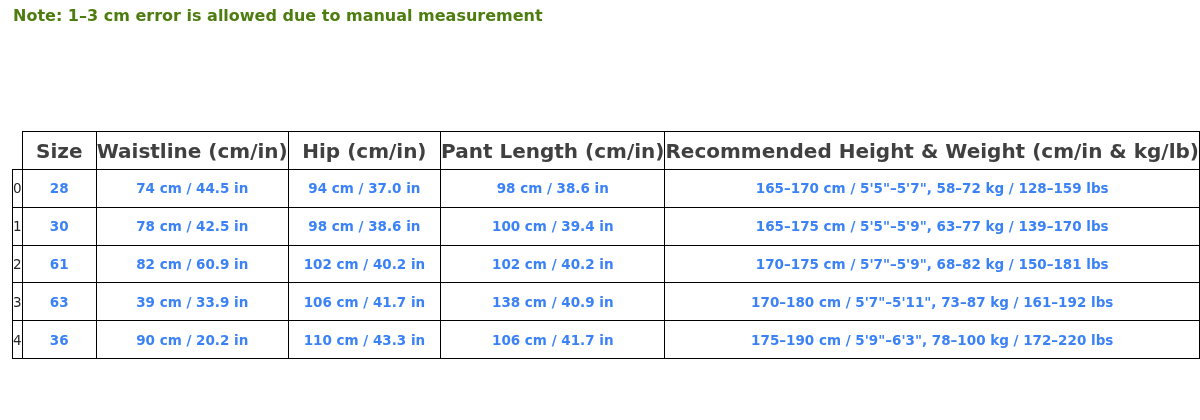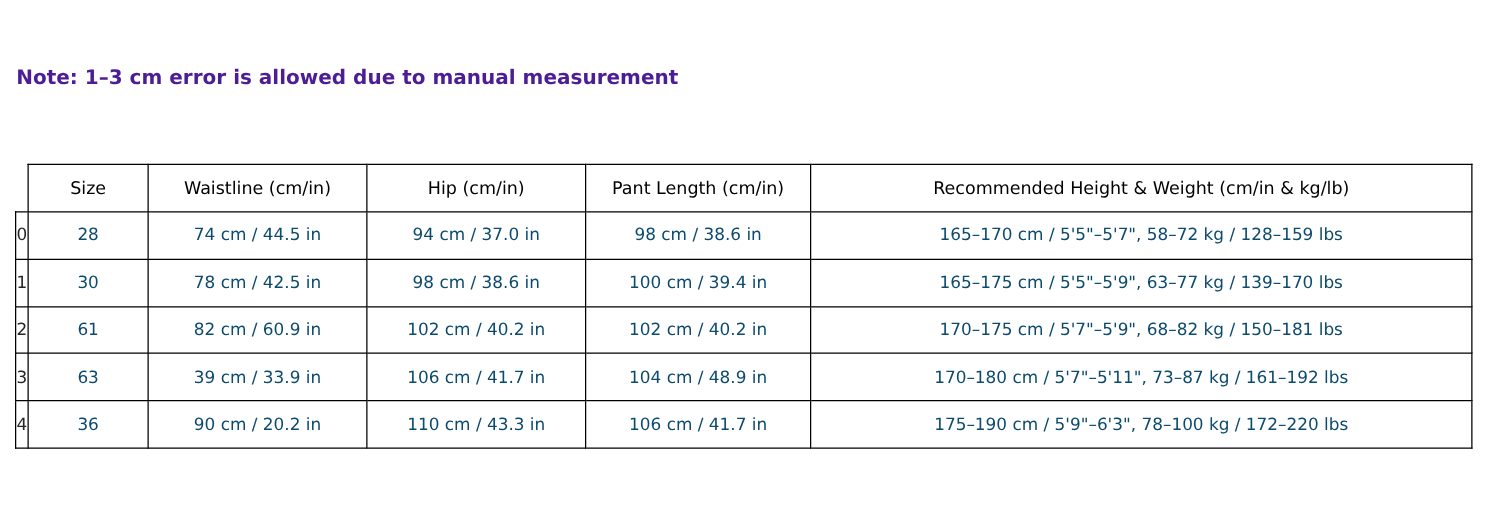--- a/index.html
+++ b/index.html
@@ -13,48 +13,47 @@
     position: relative;
     font-family: "DejaVu Sans", sans-serif;
     overflow: hidden;
   }
   .note {
     position: absolute;
     left: 13px;
     top: 6px;
     font-size: 16px;
     font-weight: bold;
-    color: #4c1d95;
+    color: #4d7c0f;
     white-space: nowrap;
-    margin-top: 46px;
   }
   table.size-chart {
     position: absolute;
     left: 12px;
     top: 131px;
     border-collapse: collapse;
     table-layout: fixed;
   }
   table.size-chart th,
   table.size-chart td {
     border: 1.5px solid #000000;
     text-align: center;
     vertical-align: middle;
     font-size: 13.5px;
-    font-weight: normal;
-    color: #0c4a6e;
+    font-weight: bold;
+    color: #3b82f6;
     padding: 0;
     white-space: nowrap;
     overflow: hidden;
     height: 36.8px;
   }
   table.size-chart thead th {
-    font-weight: normal;
-    color: #000000;
-    font-size: 14px;
+    font-weight: bold;
+    color: #404040;
+    font-size: 20px;
     height: 37px;
   }
   table.size-chart thead th.idx-h {
     border: none;
     background: transparent;
   }
   table.size-chart tbody th.idx {
     font-weight: normal;
     color: #262626;
     overflow: visible;
@@ -108,21 +107,21 @@
       <td>82 cm / 60.9 in</td>
       <td>102 cm / 40.2 in</td>
       <td>102 cm / 40.2 in</td>
       <td>170–175 cm / 5'7"–5'9", 68–82 kg / 150–181 lbs</td>
     </tr>
     <tr>
       <th class="idx">3</th>
       <td>63</td>
       <td>39 cm / 33.9 in</td>
       <td>106 cm / 41.7 in</td>
-      <td>104 cm / 48.9 in</td>
+      <td>138 cm / 40.9 in</td>
       <td>170–180 cm / 5'7"–5'11", 73–87 kg / 161–192 lbs</td>
     </tr>
     <tr>
       <th class="idx">4</th>
       <td>36</td>
       <td>90 cm / 20.2 in</td>
       <td>110 cm / 43.3 in</td>
       <td>106 cm / 41.7 in</td>
       <td>175–190 cm / 5'9"–6'3", 78–100 kg / 172–220 lbs</td>
     </tr>

